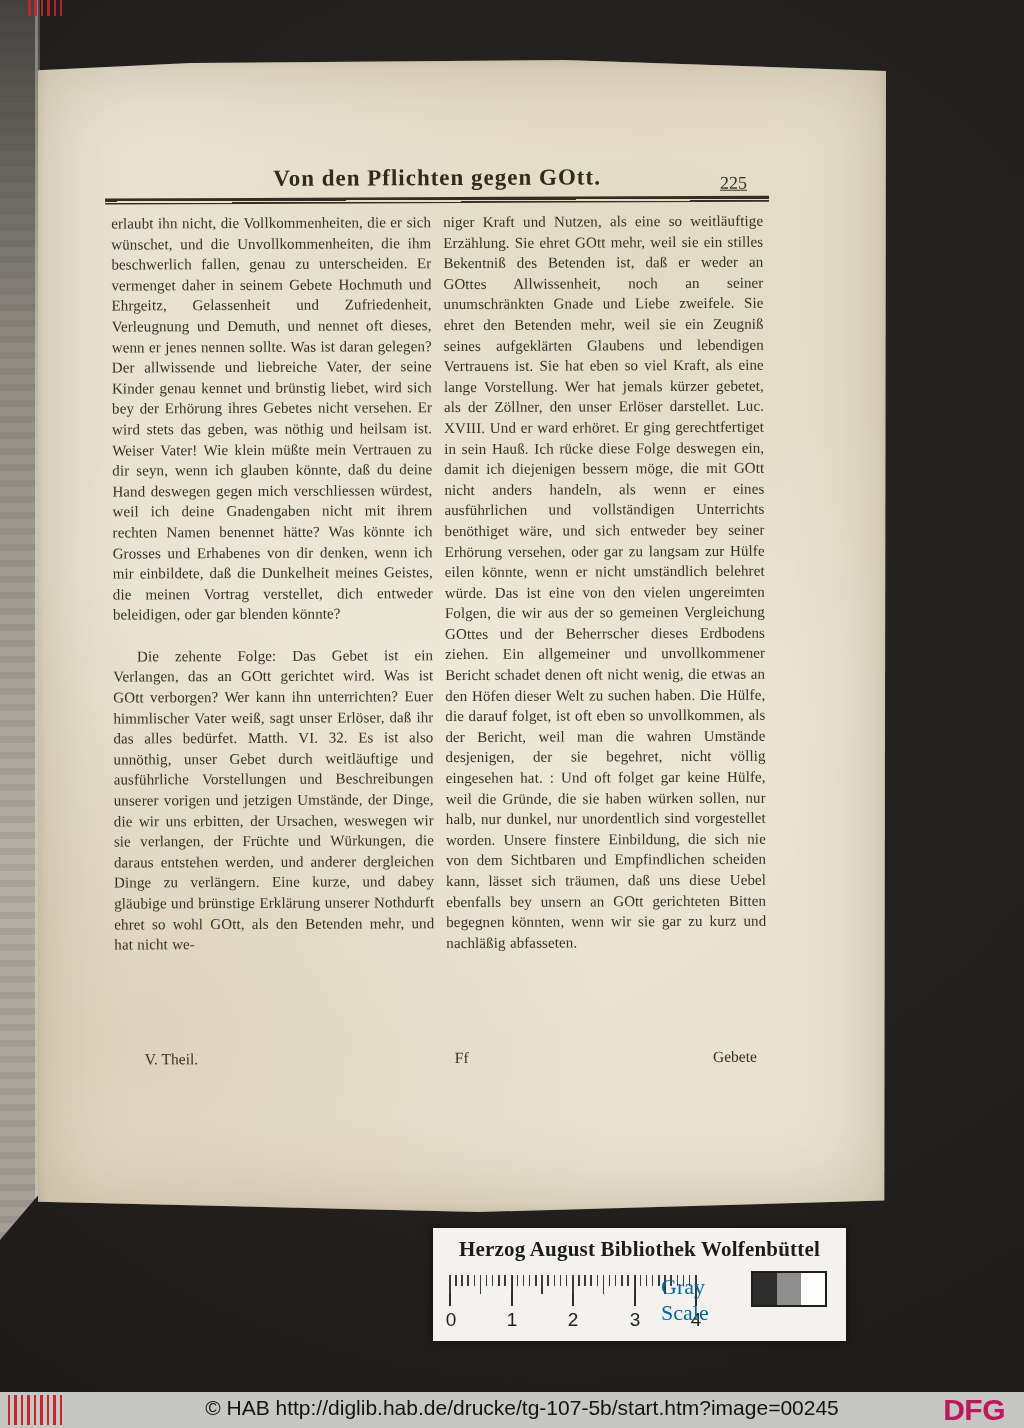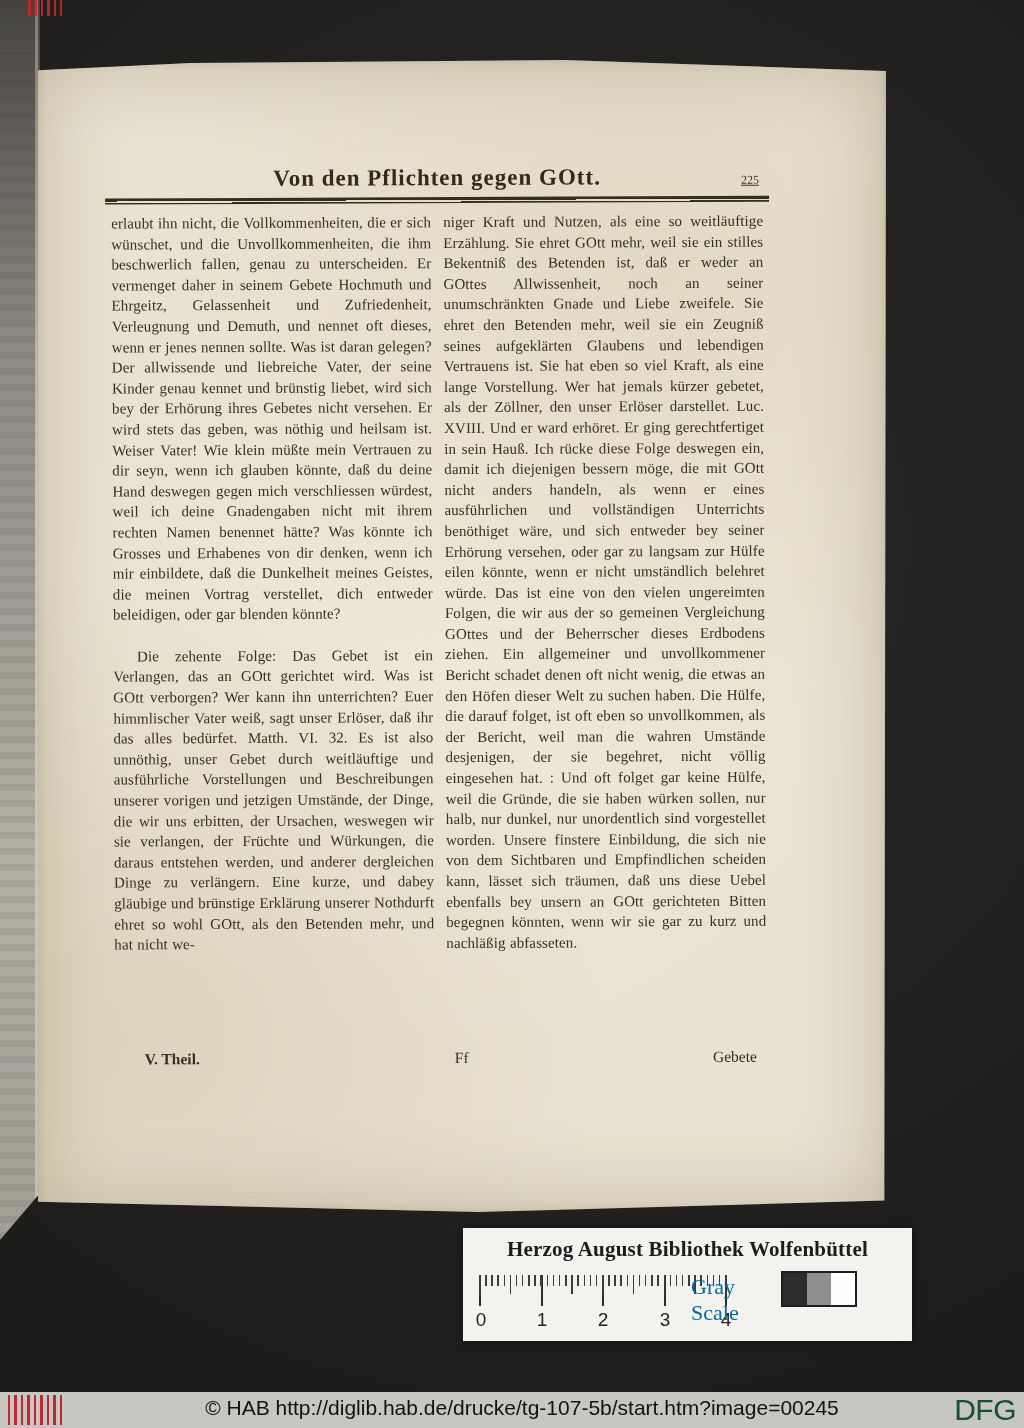--- a/index.html
+++ b/index.html
@@ -38,41 +38,41 @@
     box-shadow:inset 0 0 85px rgba(95,75,40,.28), inset 0 0 10px rgba(95,75,40,.18);
     clip-path:polygon(0% 0.9%,18% 0.25%,62% 0%,100% 0.95%,99.8% 99%,52% 100%,0% 99.1%);
   }
   .page-inner{position:absolute;inset:0;transform:rotate(-0.25deg);}
   .textblock{position:absolute;left:75px;top:105px;width:652px;color:#332d22;}
   .running-head{position:relative;height:30px;}
   .running-title{
     display:block;text-align:center;font-size:23px;font-weight:bold;
     letter-spacing:1px;color:#33291c;
   }
-  .page-number{position:absolute;right:4px;top:9px;font-size:12px;color:#3a3020;text-decoration:underline;}
+  .page-number{position:absolute;right:16px;top:9px;font-size:18px;color:#3a3020;text-decoration:underline;}
   .head-rule{
     height:6px;margin:2px -6px 0 -6px;
     background:linear-gradient(#352d20 0 3px,rgba(0,0,0,0) 3px 4.5px,#352d20 4.5px 6px);
   }
   .columns{display:flex;gap:12px;margin-top:9px;}
   .col{
     width:320px;height:842px;overflow:hidden;
     font-size:15px;line-height:20.6px;text-align:justify;
     color:#362f23;letter-spacing:.1px;word-spacing:.5px;
   }
   .col p{margin:0;}
   .col p.indented{text-indent:1.6em;margin-top:21px;}
   .sig-row{position:absolute;top:884px;left:0;width:652px;height:24px;font-size:15.5px;color:#362f23;}
-  .sig-vtheil{position:absolute;left:30px;font-weight:bold;}
+  .sig-vtheil{position:absolute;left:30px;}
   .sig-ff{position:absolute;left:340px;}
   .sig-catchword{position:absolute;right:10px;}
   
   .hab-label{
-    position:absolute;left:433px;top:1228px;width:449px;height:113px;
-    background:#f3f2ef;box-shadow:0 0 8px rgba(0,0,0,.55);margin-left:30px;
+    position:absolute;left:433px;top:1228px;width:413px;height:113px;
+    background:#f3f2ef;box-shadow:0 0 8px rgba(0,0,0,.55);
   }
   .hab-title{
     margin:9px 10px 0 10px;text-align:center;font-weight:bold;font-size:21px;
     letter-spacing:.2px;color:#1c1c1c;font-family:"Liberation Serif","DejaVu Serif",serif;
   }
   .ruler{
     position:absolute;left:16px;top:47px;width:252px;height:38px;
     background:
       repeating-linear-gradient(90deg,#3c3c3c 0 1.4px,rgba(0,0,0,0) 1.4px 6.15px) 0 0/247px 11px no-repeat,
       repeating-linear-gradient(90deg,#3a3a3a 0 1.6px,rgba(0,0,0,0) 1.6px 30.75px) 0 0/248px 19px no-repeat,
@@ -97,23 +97,23 @@
   
   .footer-bar{
     position:absolute;left:0;top:1392px;width:1024px;height:44px;background:#c6c6c3;
   }
   .footer-bar .redmark.bottom{position:absolute;left:8px;top:3px;width:54px;height:30px;}
   .copyright{
     position:absolute;left:90px;right:70px;top:4px;text-align:center;
     font-family:"Liberation Sans","DejaVu Sans",sans-serif;font-size:21px;color:#121212;
   }
   .dfg{
-    position:absolute;right:8px;top:1px;
-    font-family:"Liberation Sans","DejaVu Sans",sans-serif;font-weight:normal;
-    font-size:30px;letter-spacing:-.5px;color:#14532d;
+    position:absolute;right:19px;top:1px;
+    font-family:"Liberation Sans","DejaVu Sans",sans-serif;font-weight:bold;
+    font-size:30px;letter-spacing:-.5px;color:#be185d;
   }
 </style>
 </head>
 <body>
 
 <div id="stage">
 
   <div class="fore-edge"></div>
   <div class="redmark top"></div>
 

